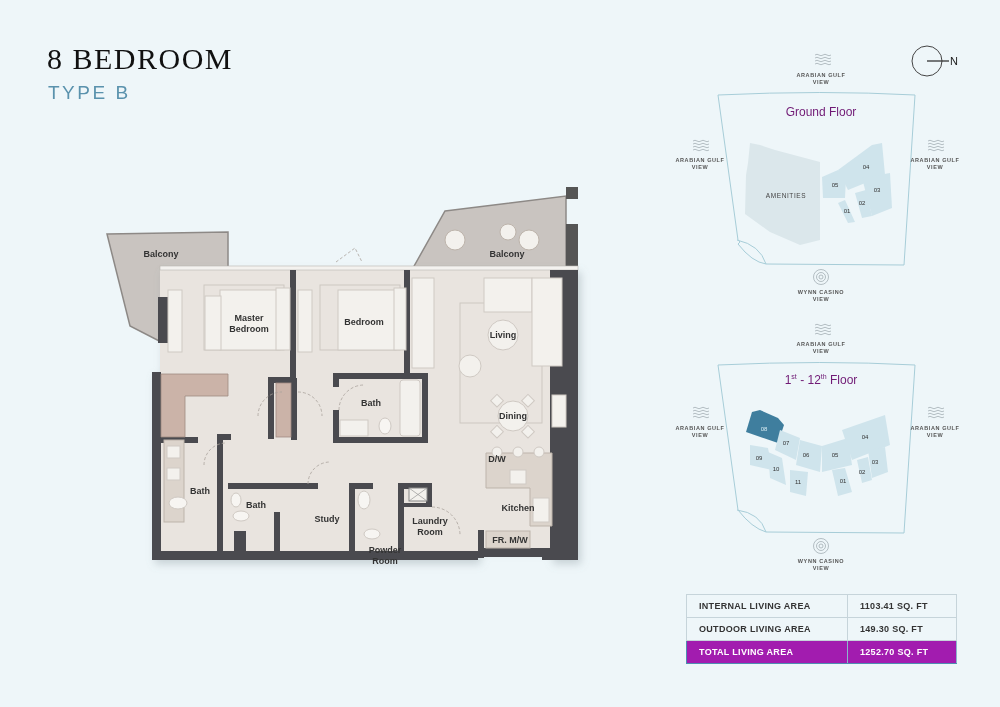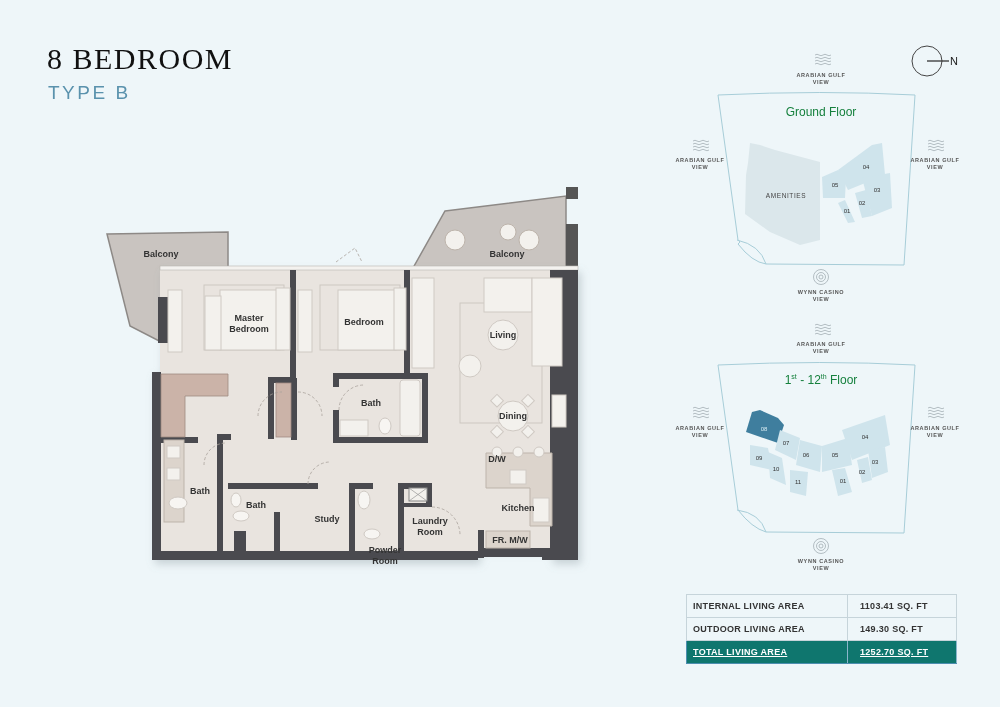--- a/index.html
+++ b/index.html
@@ -3,29 +3,29 @@
 <meta charset="utf-8">
 <style>
   html,body{margin:0;padding:0;}
   body{width:1000px;height:707px;background:#eef6f9;position:relative;overflow:hidden;font-family:"Liberation Sans",sans-serif;color:#222;}
   .title{position:absolute;left:47px;top:42px;font-family:"Liberation Serif",serif;font-size:30px;letter-spacing:1.5px;color:#111;}
   .subtitle{position:absolute;left:48px;top:82px;font-size:19px;letter-spacing:2.5px;color:#5a92ad;}
   .plan{position:absolute;left:0;top:0;}
   .rlabel{position:absolute;font-size:9px;color:#333;text-align:center;line-height:11px;white-space:nowrap;transform:translateX(-50%);font-weight:bold;}
   .view{position:absolute;font-size:5.5px;letter-spacing:0.6px;color:#555;text-align:center;line-height:7px;font-weight:bold;transform:translateX(-50%);width:60px;}
   .view .t2{display:block;}
-  .key-title{position:absolute;font-size:12px;color:#15803d;transform:translateX(-50%);white-space:nowrap;}
+  .key-title{position:absolute;font-size:12px;color:#701a75;transform:translateX(-50%);white-space:nowrap;}
   .key-title sup{font-size:7px;}
   .unit{position:absolute;font-size:6px;color:#333;transform:translate(-50%,-50%);}
   .amen{position:absolute;font-size:6.5px;letter-spacing:0.6px;color:#444;transform:translate(-50%,-50%);}
   .compass-n{position:absolute;left:950px;top:55px;font-size:11px;color:#222;}
   table.area{position:absolute;left:686px;top:594px;width:271px;border-collapse:collapse;font-size:9px;font-weight:bold;}
-  table.area td{border:1px solid #c6d4da;height:22px;padding:0 0 0 6px;color:#333;letter-spacing:0.3px;}
+  table.area td{border:1px solid #c6d4da;height:22px;padding:0 0 0 12px;color:#333;letter-spacing:0.3px;}
   table.area td.v{width:96px;padding-left:12px;margin-top:8px;}
-  table.area tr.total td{background:#0f766e;color:#fff;border-color:#4d8eb0;border-right-color:#8bb6cc;text-decoration:underline;}
+  table.area tr.total td{background:#a21caf;color:#fff;border-color:#4d8eb0;border-right-color:#8bb6cc;}
 </style>
 </head>
 <body>
 
 <div class="title">8 BEDROOM</div>
 <div class="subtitle">TYPE B</div>
 
 <svg class="plan" width="1000" height="707" viewBox="0 0 1000 707">
   <defs>
     <filter id="sh" x="-10%" y="-10%" width="130%" height="130%">

